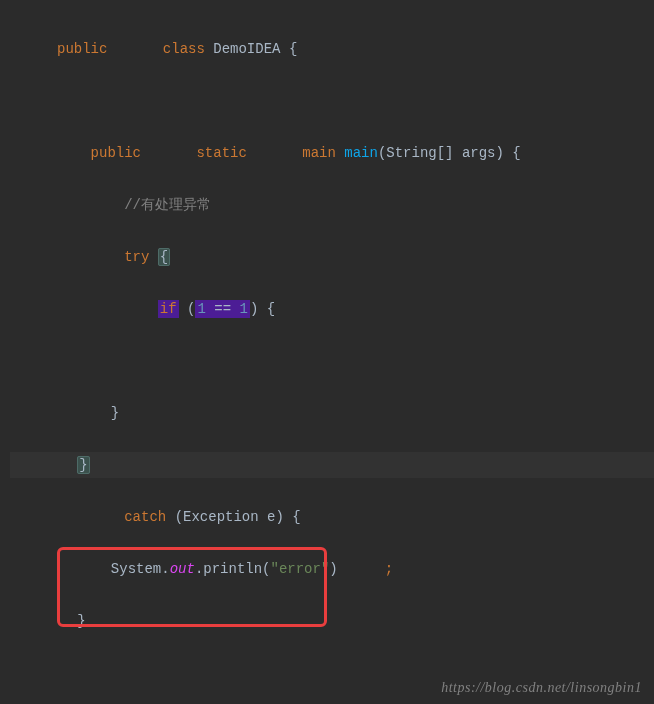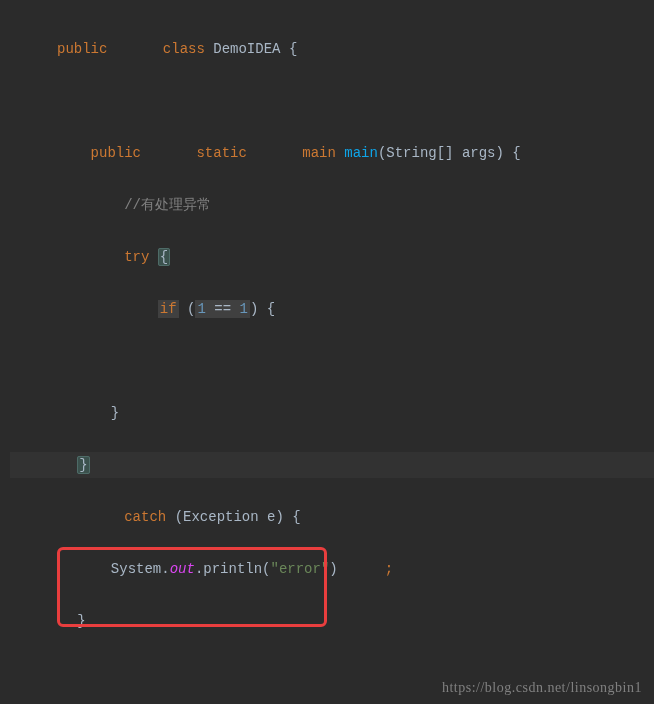--- a/index.html
+++ b/index.html
@@ -22,39 +22,40 @@
   .line.highlighted { background: #323232; }
   .kw { color: #cc7832; margin-left: 47px; }
   .cls { color: #a9b7c6; }
   .fn { color: #0ea5e9; }
   .cmt { color: #808080; margin-left: 47px; }
   .str { color: #6a8759; }
   .num { color: #6897bb; }
   .it { color: #d946ef; font-style: italic; }
   .punc { color: #a9b7c6; }
   .brace-match { background: #3b514d; border: 1px solid #4e6b67; border-radius: 2px; padding: 0 1px; }
-  .hl-soft { background: #404040; padding: 1px 2px; }
+  .hl-soft { background: #4c1d95; padding: 1px 2px; }
   .red-box {
     position: absolute;
     border: 3px solid #e93e3e;
     border-radius: 6px;
     left: 57px;
     top: 547px;
     width: 270px;
     height: 80px;
     pointer-events: none;
   }
   .watermark {
     position: absolute;
     bottom: 8px;
     right: 12px;
     color: #808080;
     font-size: 14px;
     font-family: serif;
     letter-spacing: 0.5px;
+    font-style: italic;
   }
 </style>
 </head>
 <body>
 
 <div class="code-area">
 <span class="line"><span class="kw">public</span> <span class="kw">class</span> <span class="cls">DemoIDEA</span> <span class="punc">{</span></span>
 <span class="line"></span>
 <span class="line">    <span class="kw">public</span> <span class="kw">static</span> <span class="kw">main</span> <span class="fn">main</span><span class="punc">(String[] args)</span> <span class="punc">{</span></span>
 <span class="line">        <span class="cmt">//有处理异常</span></span>

